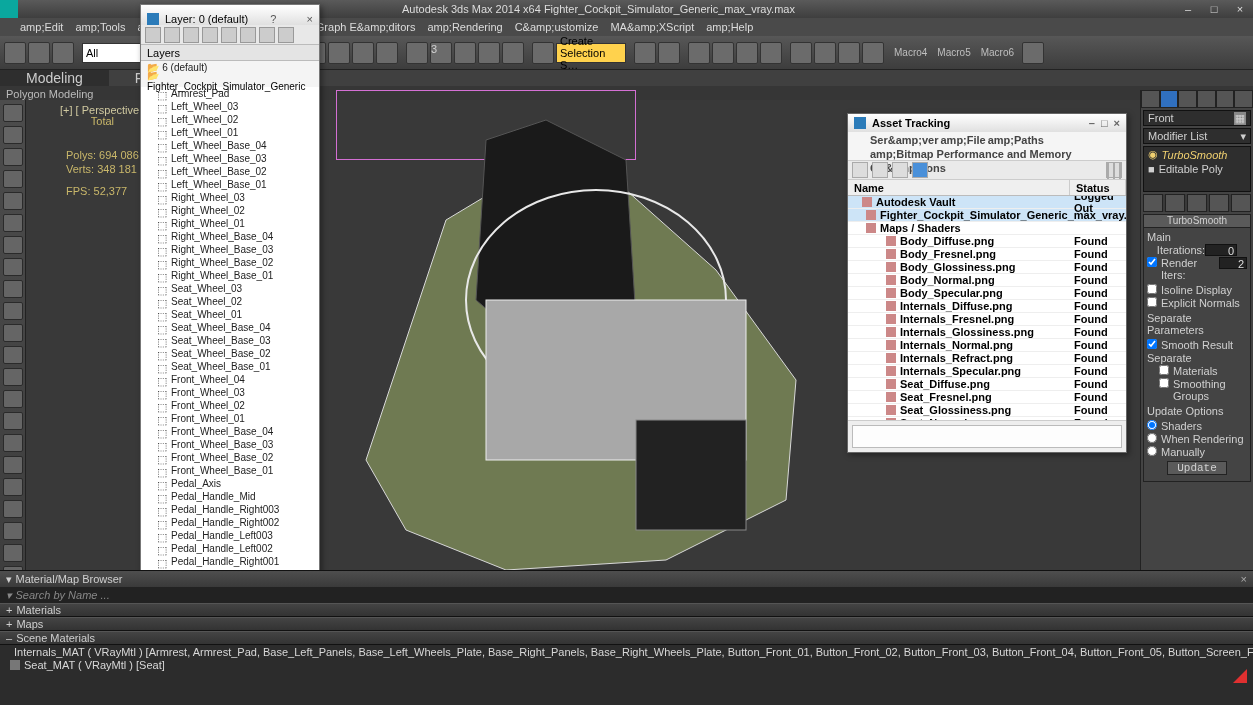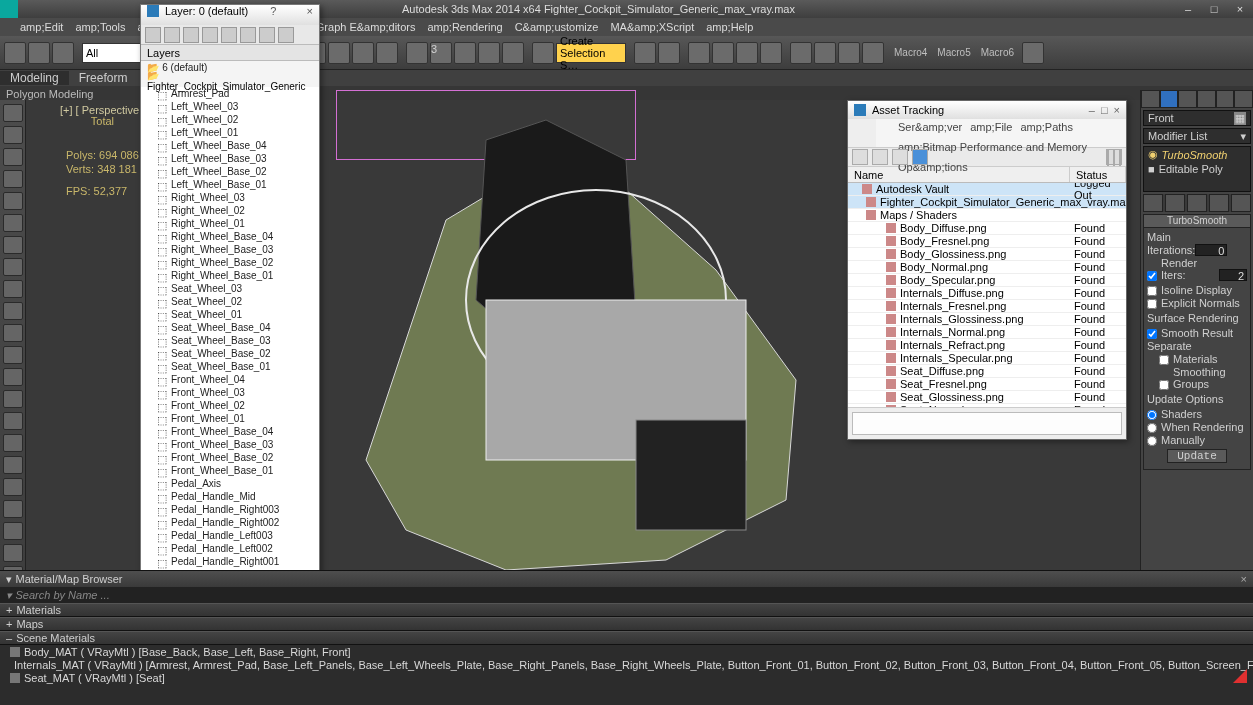--- a/index.html
+++ b/index.html
@@ -19,61 +19,61 @@
 
 .maintoolbar { height: 34px; background: linear-gradient(#575757,#3d3d3d); display:flex; align-items:center; padding: 0 4px; gap:2px; border-bottom:1px solid #222; }
 .tbicon { width: 22px; height: 22px; background: #6b6b6b; border:1px solid #333; border-radius:2px; }
 .tbsep { width: 4px; }
 .selset { width: 70px; height: 20px; background: #fff; border:1px solid #333; font-size:10px; display:flex; align-items:center; padding:0 3px; color:#000;}
 .selset2 { width: 70px; height: 20px; background: #ffd24d; border:1px solid #333; font-size:10px; display:flex; align-items:center; padding:0 3px; color:#000;}
 .macro { font-size:10px; color:#bfbfbf; margin-left:8px;}
 
 
 .ribbontabs { height: 16px; background:#404040; display:flex; align-items:center; }
-.ribbontabs .tab { padding:0 10px; font-size:12px; color:#ccc; }
+.ribbontabs .tab { padding:0 26px; font-size:14px; color:#ccc; }
 .ribbontabs .tab.active { background:#2e2e2e; }
 .ribbonrow { height: 16px; background:#363636; padding-left:6px; font-size:11px; color:#bbb; display:flex; align-items:center; }
 
 
 .content { position:absolute; top: 100px; left:0; right:0; bottom:0; }
 
 
 .leftrail { position:absolute; left:0; top:0; bottom:0; width:26px; background: linear-gradient(#4c4c4c,#3a3a3a); border-right:1px solid #222; display:flex; flex-direction:column; align-items:center; padding-top:4px; gap:4px; }
 .leftrail .ic { width:20px; height:18px; background:#656565; border:1px solid #2a2a2a; border-radius:2px; }
 
 
 .viewport { position:absolute; left:26px; top:0; right:113px; bottom:135px; background:#393939; }
 .vplabel { position:absolute; top:4px; left:34px; color:#d0c9a0; font-size:11px; }
 .stats { position:absolute; top:14px; left:40px; color:#c9b76a; font-size:10px; line-height:14px; }
 .stats .hdr { text-align:center; margin-bottom:20px;}
 .bbox { position:absolute; border:1px solid #d36fd3; background:transparent; }
 
 
 .layerpanel { position:absolute; left:140px; top:-96px; width:180px; height:570px; background:#f0f0f0; border:1px solid #777; box-shadow:2px 2px 6px rgba(0,0,0,.4); color:#000; }
-.layerpanel .lptitle { height:20px; background:linear-gradient(#fff,#e0e0e0); display:flex; align-items:flex-start; padding:0 6px; font-size:11px; }
+.layerpanel .lptitle { height:20px; background:linear-gradient(#fff,#e0e0e0); display:flex; align-items:flex-end; padding:0 6px; font-size:11px; }
 .layerpanel .lptitle .sq{ width:12px;height:12px;background:#2b7bb9;margin-right:6px;}
 .layerpanel .lptitle .cls{ margin-left:auto; color:#555;}
 .lpiconrow { height:20px; background:#e8e8e8; border-bottom:1px solid #bbb; display:flex; align-items:center; padding:0 4px; gap:3px;}
 .lpiconrow div{ width:16px;height:16px;background:#ccc;border:1px solid #999;}
 .lphead { height:16px; background:#e4e4e4; border-bottom:1px solid #bbb; padding-left:6px; font-size:11px; display:flex;align-items:center;}
 .lplist { height: calc(100% - 56px); overflow-y:auto; overflow-x:hidden; background:#fff;}
 .lplist::-webkit-scrollbar{width:14px;}
 .lplist::-webkit-scrollbar-thumb{background:#c8c8c8;border:1px solid #999;}
 .lprow { height:13px; display:flex; align-items:center; padding-left:16px; font-size:10px; color:#222;}
 .lprow .obj{ width:10px;height:10px; margin-right:4px; display:inline-block;}
 .lprow.sel { background:#2b70d8; color:#fff; }
 .lprow.lyr { padding-left:6px; background:#f4f4f4;}
 .lprow.lyr.sel{background:#f4f4f4;color:#000;}
 
 
-.assetpanel { position:absolute; right:126px; top:0; width:280px; height:340px; background:#eee; border:1px solid #666; box-shadow:2px 2px 6px rgba(0,0,0,.4); color:#000;}
+.assetpanel { position:absolute; right:126px; top:13px; width:280px; height:340px; background:#eee; border:1px solid #666; box-shadow:2px 2px 6px rgba(0,0,0,.4); color:#000;font-weight:bold;}
 .assetpanel .aptitle{height:18px;background:linear-gradient(#fff,#e0e0e0);display:flex;align-items:center;padding:0 6px;font-size:11px;}
 .assetpanel .aptitle .sq{width:12px;height:12px;background:#2b7bb9;margin-right:6px;}
 .assetpanel .aptitle .wb{margin-left:auto;display:flex;gap:6px;color:#666;}
-.apmenu{height:28px;background:#f5f5f5;display:flex;flex-wrap:wrap;align-items:center;gap:8px;padding:2px 22px;font-size:10px;color:#444;margin-left:28px;}
+.apmenu{height:28px;background:#f5f5f5;display:flex;flex-wrap:wrap;align-items:center;gap:2px;padding:2px 22px;font-size:10px;color:#444;}
 .apicons{height:20px;background:#eaeaea;border-top:1px solid #ccc;border-bottom:1px solid #ccc;display:flex;align-items:center;padding:0 4px;gap:4px;}
 .apicons div{width:16px;height:16px;background:#ddd;border:1px solid #aaa;}
 .apicons div.sel{background:#4a90d9;}
 .apicons .rgt{margin-left:auto;display:flex;gap:4px;}
 .aphdr{height:16px;background:#efefef;border-bottom:1px solid #bbb;display:flex;font-size:10px;}
 .aphdr div{padding:2px 6px;border-right:1px solid #ccc;}
 .aphdr .c1{flex:1;}
 .aphdr .c2{width:56px;}
 .aplist{height:calc(100% - 82px - 32px);overflow-y:auto;background:#fff;}
 .aprow{height:13px;display:flex;align-items:center;font-size:10px;border-bottom:1px solid #eee;}
@@ -93,23 +93,23 @@
 .cmdtabs div{flex:1;border:1px solid #222;background:#555;}
 .cmdtabs div.a{background:#3070c0;}
 .cmddrop{height:16px;background:#2e2e2e;border:1px solid #111;margin:2px;display:flex;align-items:center;padding:0 4px;font-size:10px;}
 .modlist{height:46px;background:#2e2e2e;border:1px solid #111;margin:0 2px;font-size:10px;}
 .modlist div{padding:1px 4px;display:flex;align-items:center;gap:4px;}
 .modlist .act{color:#f0d070;}
 .modctl{height:18px;background:#3a3a3a;margin:2px;display:flex;gap:2px;}
 .modctl div{flex:1;background:#555;border:1px solid #222;}
 .rolluphdr{height:14px;background:#5a5a5a;text-align:center;font-size:10px;margin:2px 2px 0;border:1px solid #222;}
 .rollbody{background:#444;margin:0 2px;border:1px solid #222;border-top:none;padding:3px;font-size:10px;}
-.rollbody label{display:flex;align-items:flex-end;gap:4px;margin:1px 0;}
+.rollbody label{display:flex;align-items:flex-start;gap:4px;margin:1px 0;}
 .rollbody .grp{margin:3px 0;}
-.rollbody .spin{display:flex;align-items:center;justify-content:flex-start;margin:1px 0;}
+.rollbody .spin{display:flex;align-items:center;justify-content:center;margin:1px 0;}
 .rollbody .spinbox{width:32px;height:12px;background:#222;border:1px solid #111;text-align:right;padding-right:2px;color:#ddd;}
 .rollbody .btn{display:block;text-align:center;background:#5a5a5a;border:1px solid #222;margin:3px auto;width:60px;height:14px;line-height:12px;font-family:Liberation Mono, monospace;}
 
 
 .matbrowser{ position:absolute; left:0; right:0; bottom:0; height:135px; background:#2c2c2c; border-top:1px solid #111;}
 .mbtitle{height:16px;background:linear-gradient(#4e4e4e,#3a3a3a);display:flex;align-items:center;padding:0 6px;font-size:11px;}
 .mbtitle .cls{margin-left:auto;color:#aaa;}
 .mbsearch{height:16px;background:#222;color:#888;padding:0 6px;display:flex;align-items:center;font-size:10px;font-style:italic;}
 .mbsec{height:14px;background:linear-gradient(#444,#333);padding:0 6px;font-size:10px;display:flex;align-items:center;border-top:1px solid #555;border-bottom:1px solid #111;}
 .mbsec .pm{margin-right:4px;}
@@ -463,21 +463,21 @@
         </label>
       <div class="grp"></div>
       <label>
           <input type="checkbox" style="">
           <span>Isoline Display</span>
         </label>
       <label>
           <input type="checkbox" style="">
           <span>Explicit Normals</span>
         </label>
-      <div class="grp">Surface Rendering</div>
+      <div class="grp">Separate Parameters</div>
       <label>
           <input type="checkbox" checked="" style="">
           <span>Smooth Result</span>
         </label>
       <div>Separate</div>
       <label style="padding-left:12px">
           <input type="checkbox" style="">
           <span>Materials</span>
         </label>
       <label style="padding-left:12px">
@@ -518,24 +518,20 @@
     <div class="mbsec">
         <span class="pm">+</span>
         <span>Maps</span>
       </div>
     <div class="mbsec">
         <span class="pm">–</span>
         <span>Scene Materials</span>
       </div>
     <div class="mbitem">
         <span class="sw"></span>
-        <span>Body_MAT ( VRayMtl ) [Base_Back, Base_Left, Base_Right, Front]</span>
-      </div>
-    <div class="mbitem">
-        <span class="sw"></span>
         <span>Internals_MAT ( VRayMtl ) [Armrest, Armrest_Pad, Base_Left_Panels, Base_Left_Wheels_Plate, Base_Right_Panels, Base_Right_Wheels_Plate, Button_Front_01, Button_Front_02, Button_Front_03, Button_Front_04, Button_Front_05, Button_Screen_Front_01, Button_Screen_Front_02, Cap_Tumbler_Front, Cap_Tumbler_Left, Cap_Tumbler_Right, Dashboard, Front…</span>
       </div>
     <div class="mbitem">
         <span class="sw"></span>
         <span>Seat_MAT ( VRayMtl ) [Seat]</span>
       </div>
     <div class="triang"></div>
   </div>
 
 </div>

